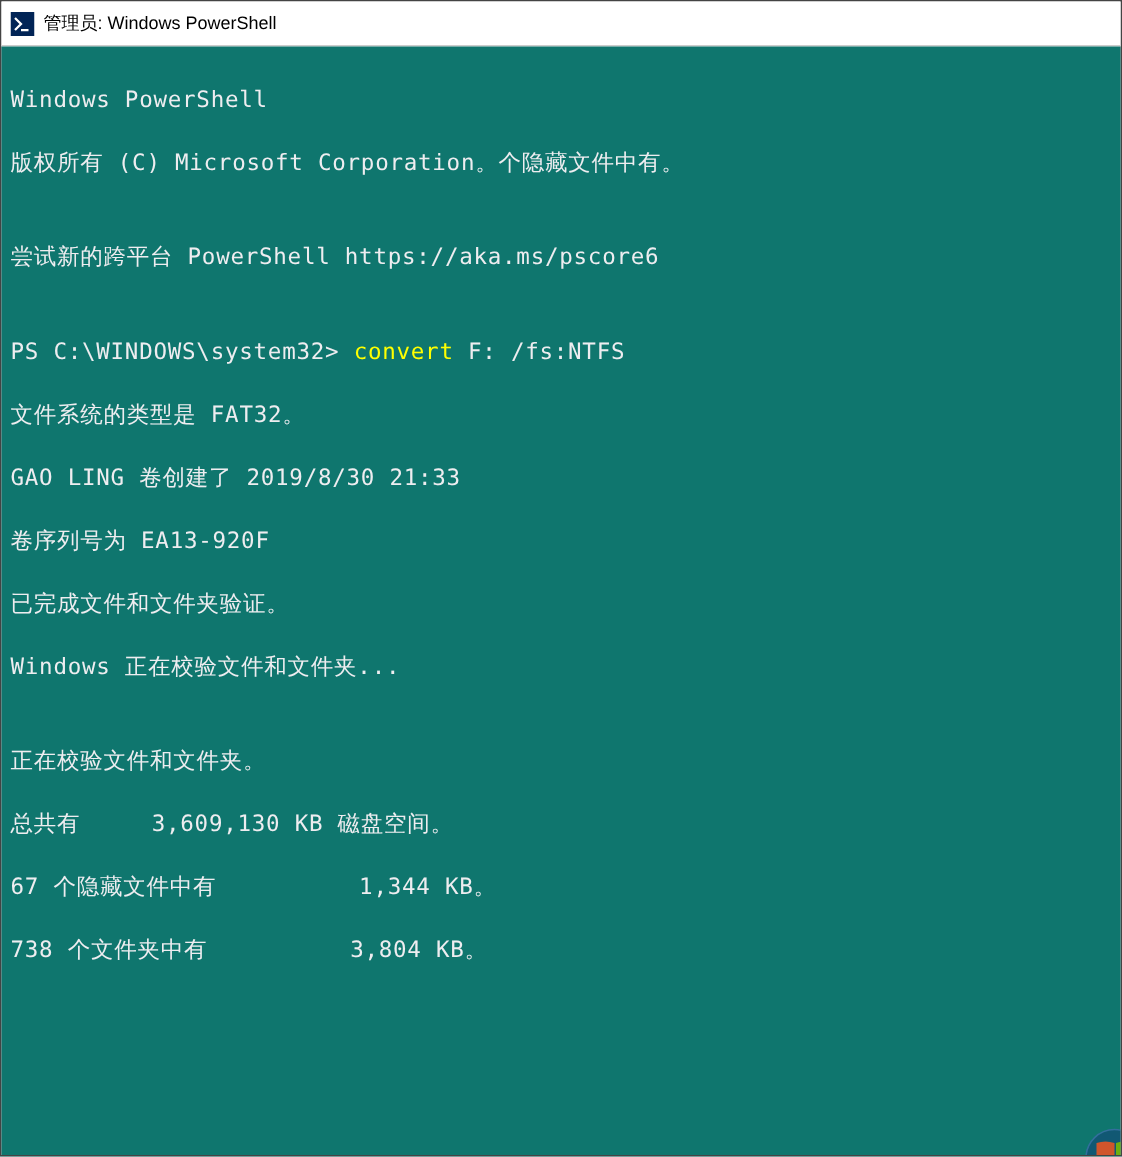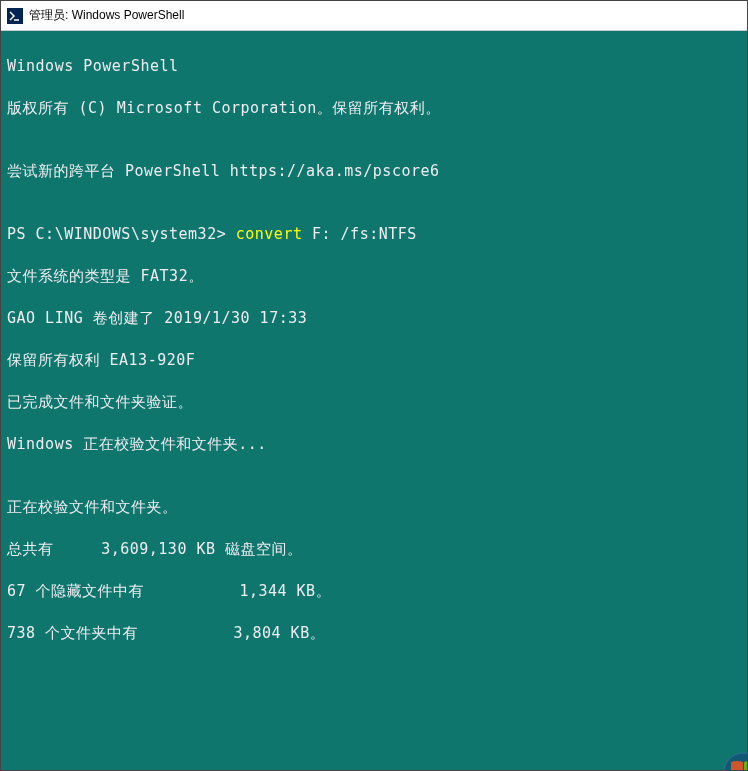--- a/index.html
+++ b/index.html
@@ -89,28 +89,28 @@
       <svg viewBox="0 0 16 16">
         <rect x="0" y="0" width="16" height="16" fill="#012456"></rect>
         <path d="M3 4 L7 8 L3 12" stroke="#fff" stroke-width="1.5" fill="none"></path>
         <path d="M7 12 L12 12" stroke="#fff" stroke-width="1.5"></path>
       </svg>
     </span>
     <span class="titlebar-text">管理员: Windows PowerShell</span>
   </div>
   <div class="terminal">
 <span class="line">Windows PowerShell</span>
-<span class="line">版权所有 (C) Microsoft Corporation。保留所有权利。</span>
+<span class="line">版权所有 (C) Microsoft Corporation。个隐藏文件中有。</span>
 <span class="line"></span>
 <span class="line">尝试新的跨平台 PowerShell https://aka.ms/pscore6</span>
 <span class="line"></span>
 <span class="line"><span>PS C:\WINDOWS\system32&gt; </span><span class="prompt-cmd">convert</span><span> F: /fs:NTFS</span></span>
 <span class="line">文件系统的类型是 FAT32。</span>
-<span class="line">GAO LING 卷创建了 2019/1/30 17:33</span>
-<span class="line">保留所有权利 EA13-920F</span>
+<span class="line">GAO LING 卷创建了 2019/8/30 21:33</span>
+<span class="line">卷序列号为 EA13-920F</span>
 <span class="line">已完成文件和文件夹验证。</span>
 <span class="line">Windows 正在校验文件和文件夹...</span>
 <span class="line"></span>
 <span class="line">正在校验文件和文件夹。</span>
 <span class="line">总共有     3,609,130 KB 磁盘空间。</span>
 <span class="line">67 个隐藏文件中有          1,344 KB。</span>
 <span class="line">738 个文件夹中有          3,804 KB。</span>
 
 
 <span class="line"></span>

